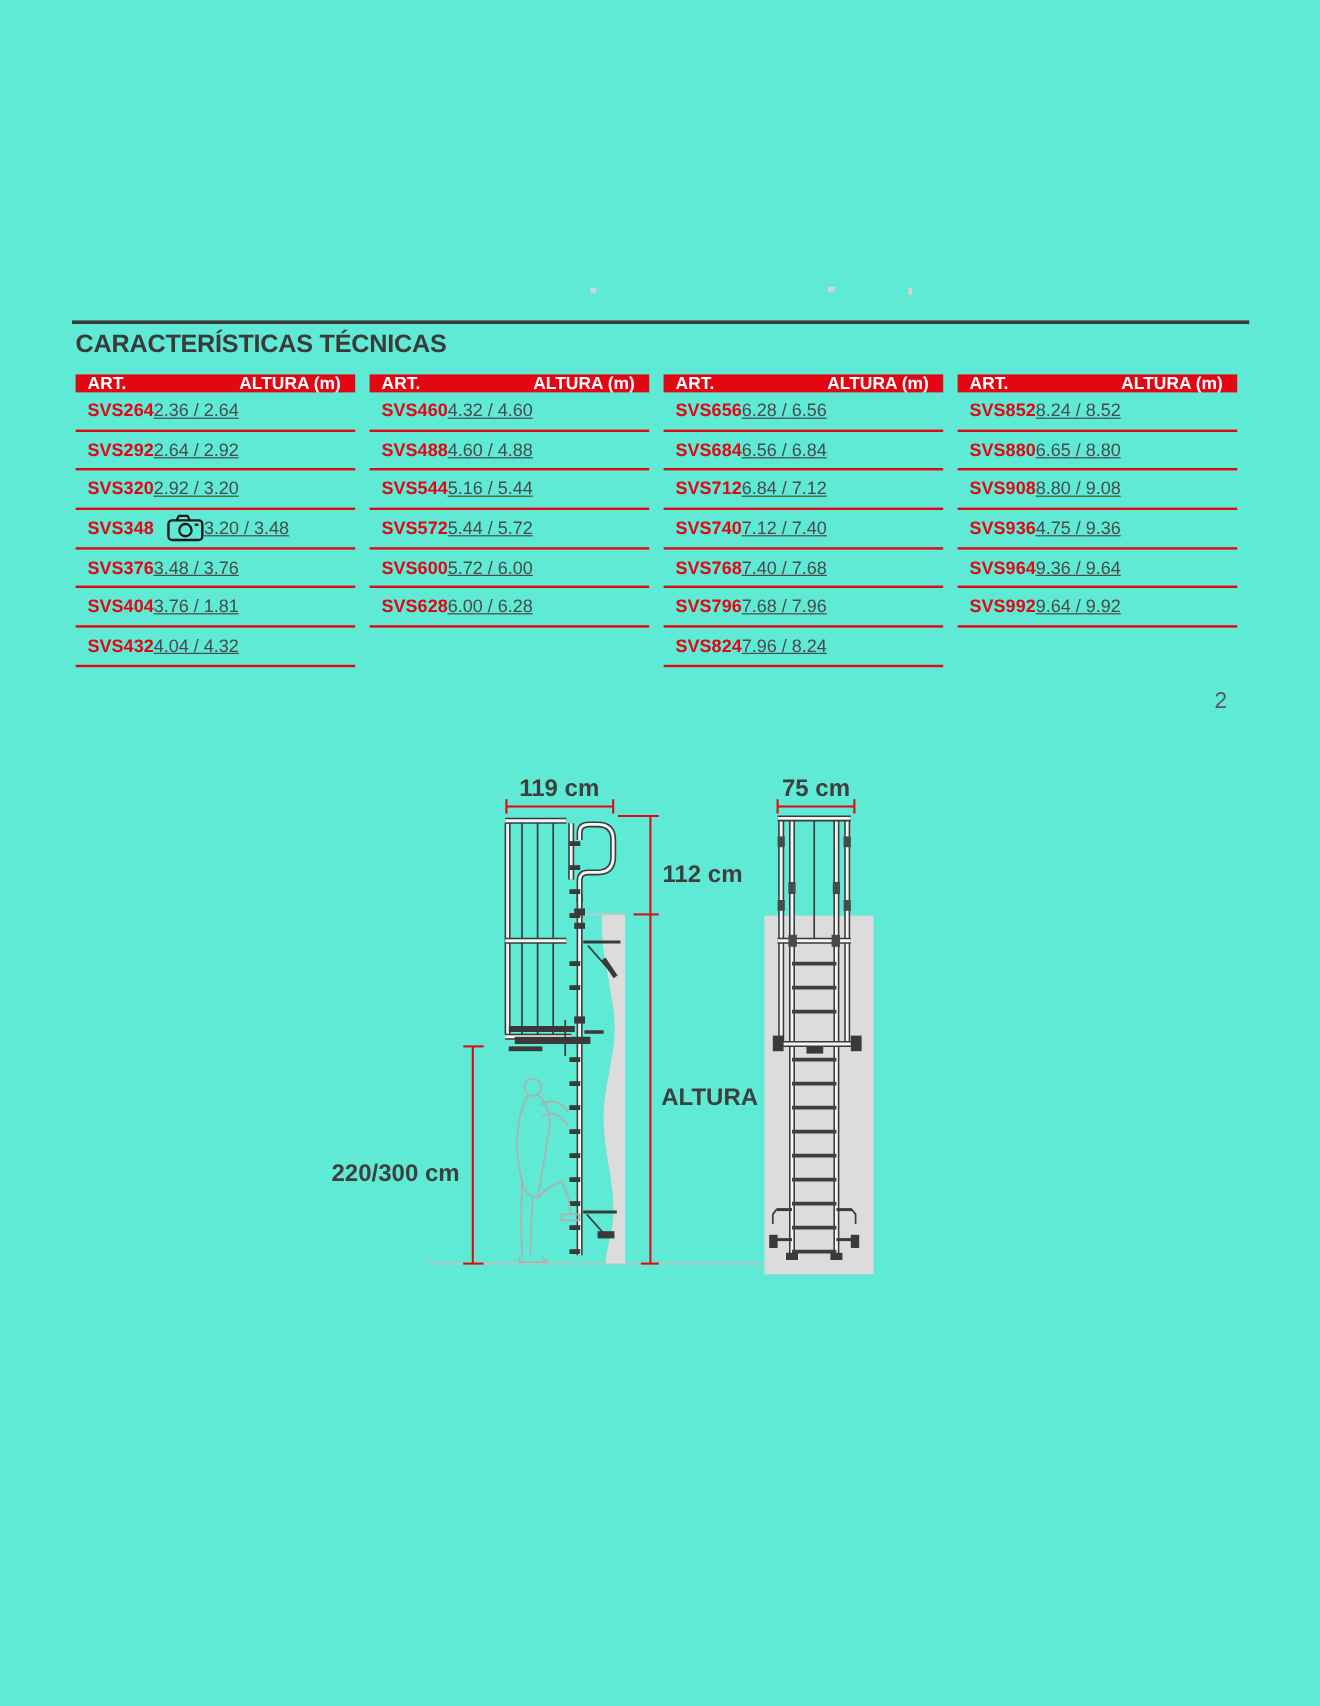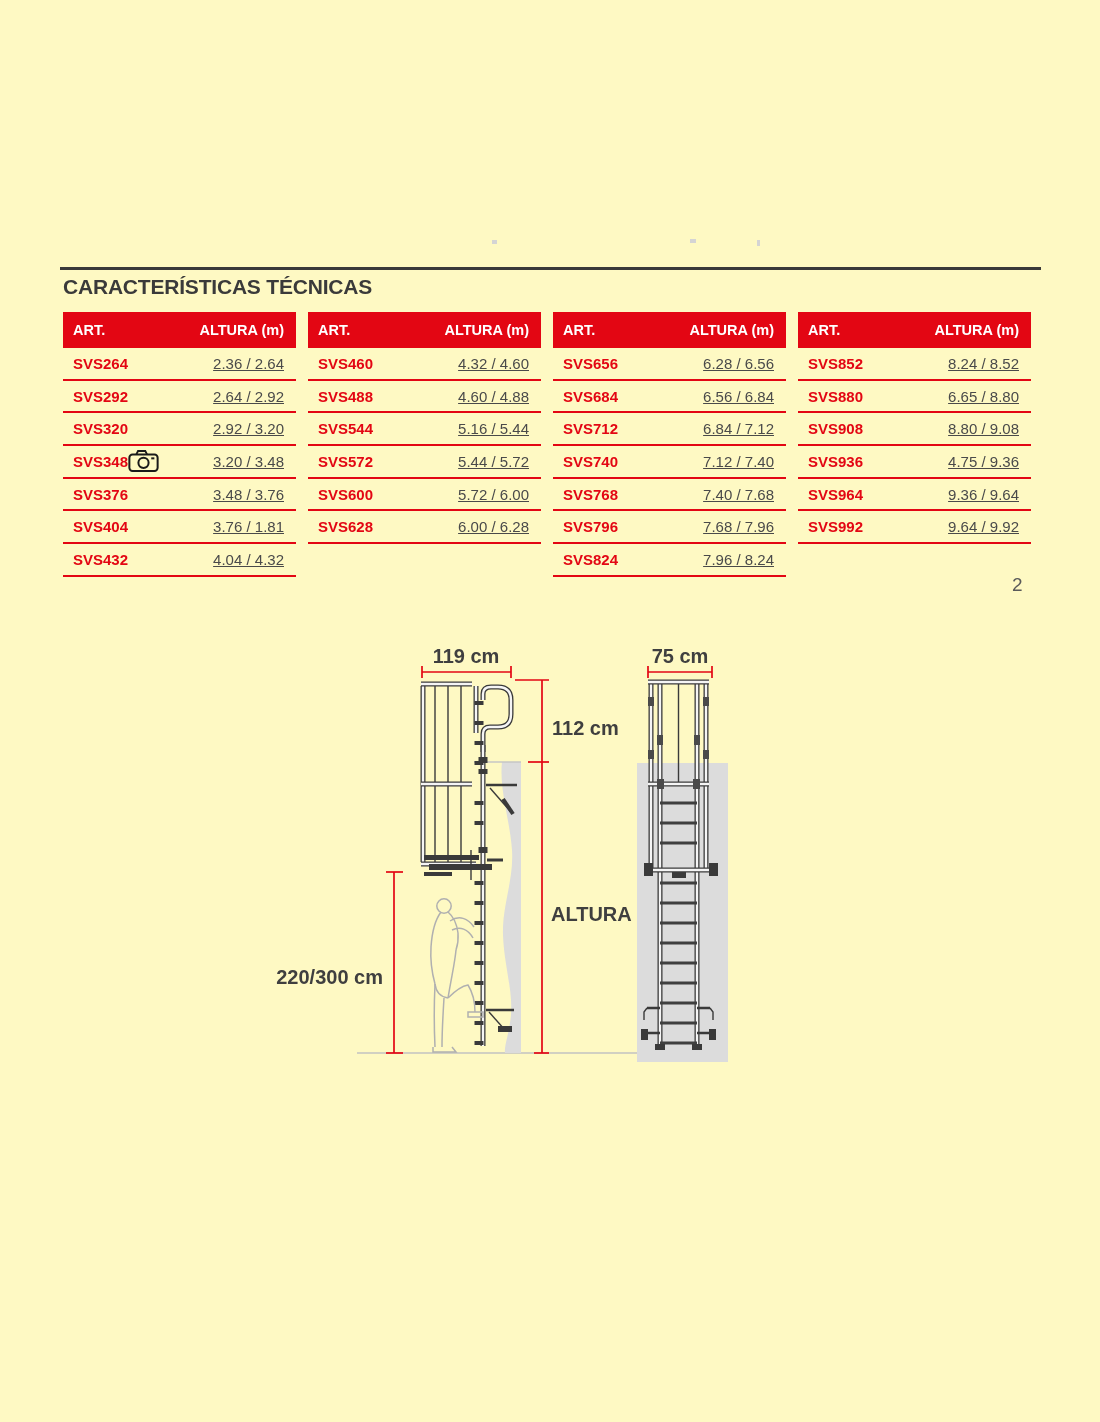--- a/index.html
+++ b/index.html
@@ -1,30 +1,30 @@
 <!DOCTYPE html>
 <html><head>
 <meta charset="utf-8">
 <style>
   :root { --red:#e30613; --ink:#3a3a3a; --val:#4a4a4a; }
   html,body { margin:0; padding:0; background:#fff; }
-  .page { position:relative; width:1100px; height:1422px; background:#fef9c3;
+  .page { position:relative; width:1100px; height:1422px; background:#5eead4;
           font-family:"Liberation Sans",sans-serif; overflow:hidden; }
   .top-rule { position:absolute; left:60px; top:267px; width:981px; height:3px; background:#3a3a3a; }
   .title { position:absolute; left:63px; top:275px; margin:0; font-size:21px; font-weight:bold;
            color:var(--ink); letter-spacing:-0.2px; white-space:nowrap; }
   .spec-table { position:absolute; top:312px; width:233px; }
   .t1{left:63px} .t2{left:308px} .t3{left:553px} .t4{left:798px}
-  .thead { display:flex; justify-content:space-between; align-items:center; height:36px;
+  .thead { display:flex; justify-content:space-between; align-items:center; height:15px;
            background:var(--red); color:#fff; font-size:14.5px; font-weight:bold;
            padding:0 12px 0 10px; box-sizing:border-box; }
-  .tr { display:flex; justify-content:space-between; align-items:center; height:32.7px;
+  .tr { display:flex; justify-content:flex-start; align-items:center; height:32.7px;
         border-bottom:2px solid var(--red); padding:0 12px 0 10px; box-sizing:border-box; }
   .art { color:var(--red); font-weight:bold; font-size:15px; white-space:nowrap; }
-  .art-wrap { display:flex; align-items:center; }
+  .art-wrap { display:flex; align-items:center; gap:11px; }
   .val { color:var(--val); font-size:15px; white-space:nowrap;text-decoration:underline; }
   .cam { width:31px; height:24px; flex:0 0 auto; }
   .pagefrag { position:absolute; left:1012px; top:574px; font-size:19px; color:#5a5a5a; }
   .drawing { position:absolute; left:0; top:0; }
   
   .tube  { stroke:#3a3a3a; stroke-width:5;   fill:none; }
   .tube2 { stroke:#f5f5f5; stroke-width:2.4; fill:none; }
   .thin  { stroke:#3a3a3a; stroke-width:1.4; fill:none; }
   .dk    { fill:#3a3a3a; }
   .rung  { stroke:#3f3f3f; stroke-width:3.2; }

